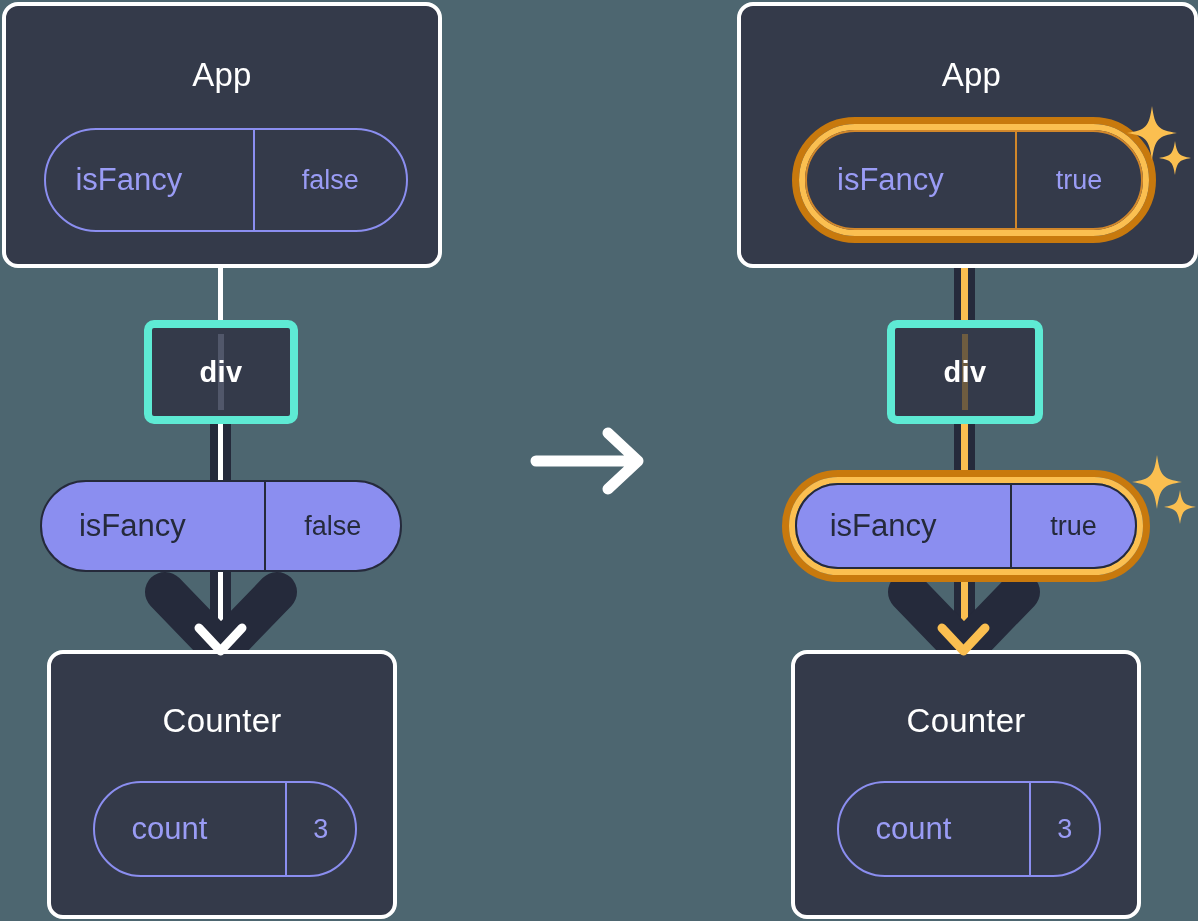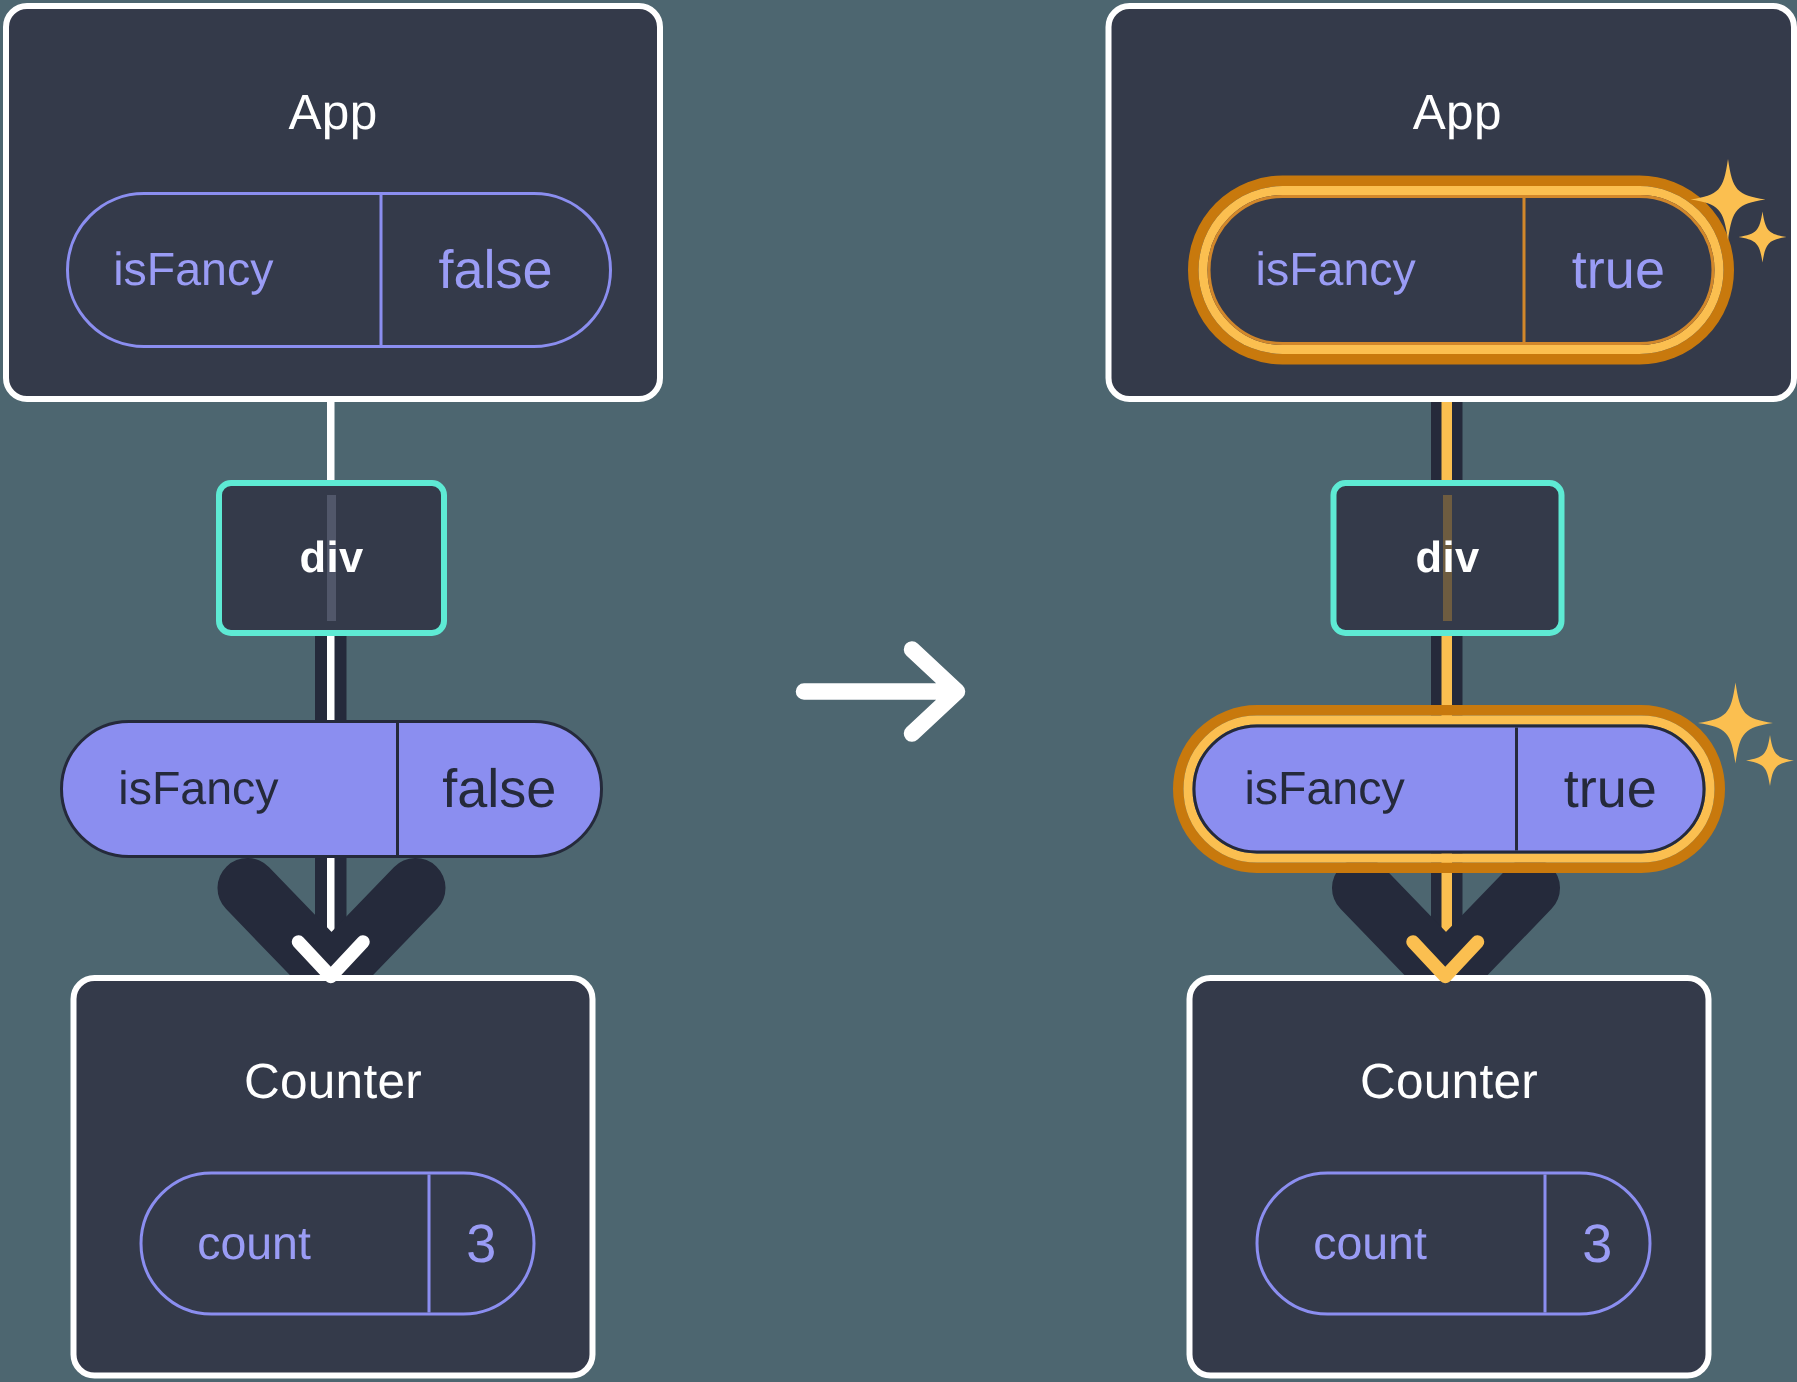--- a/index.html
+++ b/index.html
@@ -28,21 +28,21 @@
     text-align:center;
     color:#ffffff;
     font-size:33px;
     font-weight:400;
     letter-spacing:.2px;
     white-space:nowrap;
   }
   .div-box{
     position:absolute;
     background:#343a4a;
-    border:4px solid #5eead4;
+    border:8px solid #5eead4;
     border-radius:10px;
     box-sizing:border-box;
     z-index:6;
     display:flex;align-items:center;justify-content:center;
   }
   .div-label{
     color:#ffffff;font-size:29px;font-weight:700;letter-spacing:.3px;
     position:relative;z-index:3;
   }
   
@@ -96,21 +96,21 @@
     position:absolute;
     inset:0;
     border-radius:999px;
     border:6px solid #fbbf50;
     box-sizing:border-box;
   }
   .pill.ghost.hl{border-color:#d2872a;}
   .pill.ghost.hl .cell.value{border-left-color:#d2872a;}
 
   .cell-label{font-size:31px;font-weight:400;}
-  .cell-value{font-size:36px;font-weight:400;}
+  .cell-value{font-size:27px;font-weight:400;}
   .cell-value.bold{font-weight:400;}
 
   
   .conn{position:absolute;z-index:2;}
   .conn.white{background:#ffffff;}
   .conn.dark{background:#252a3b;}
   .conn.amber{background:#fbbf50;}
 
   
   svg.overlay{position:absolute;left:0;top:0;width:1198px;height:921px;pointer-events:none;}

